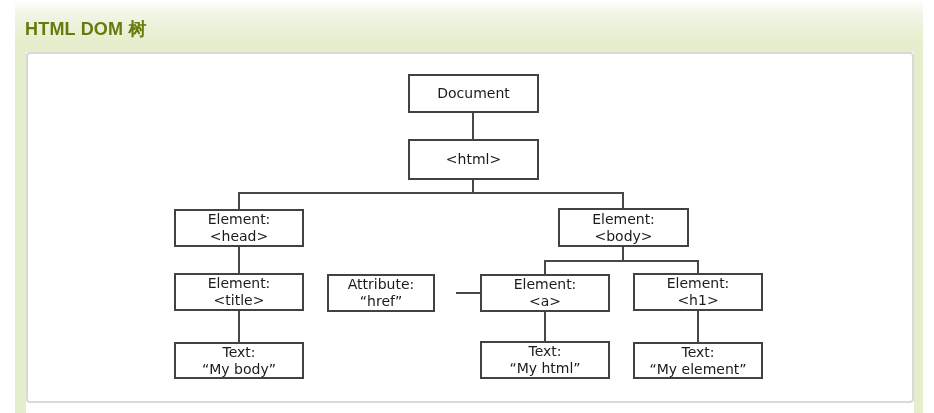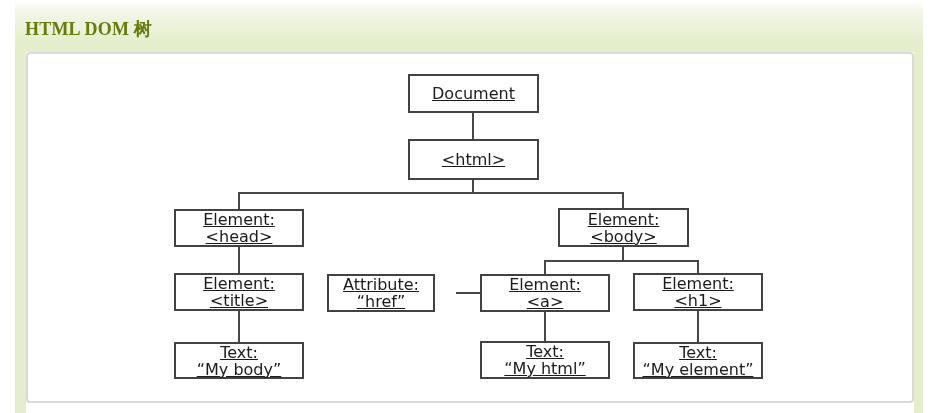--- a/index.html
+++ b/index.html
@@ -7,42 +7,41 @@
     position:relative; width:934px; height:413px; overflow:hidden;
     background:#ffffff; font-family:"DejaVu Sans", sans-serif;
   }
   
   .band {
     position:absolute; left:15px; top:0; width:908px; height:413px;
     background:linear-gradient(to bottom, #ffffff 0px, #f1f5e6 14px, #e5eecc 42px, #e5eecc 100%);
   }
   .page-heading {
     position:absolute; left:25px; top:17px;
-    font-family:Liberation Serif, serif;
+    font-family:Liberation Sans, sans-serif;
     font-size:18px; line-height:24px; font-weight:bold;
     color:#657b0b; letter-spacing:0.2px;
   }
   
   .panel-underlay {
     position:absolute; left:26px; top:52px; width:888px; height:361px;
     background:#ffffff;
   }
   .panel {
     position:absolute; left:26px; top:52px; width:888px; height:351px;
     box-sizing:border-box; border:2px solid #d9d9d9; border-radius:4px;
     background:#ffffff;
   }
   
   .node {
     position:absolute; box-sizing:border-box;
     border:2px solid #424242; background:#ffffff;
     display:flex; flex-direction:column; align-items:center; justify-content:center;
-    text-align:center; font-size:16px; line-height:17px; color:#1b1b1b;
+    text-align:center; font-size:14px; line-height:17px; color:#1b1b1b;
     white-space:nowrap;
-    text-decoration:underline;
   }
   .node span { display:block; }
   .node span:empty { display:none; }
   
   .cv, .ch { position:absolute; background:#474747; }
   .cv { width:2px; }
   .ch { height:2px; }
 </style>
 </head>
 <body>

